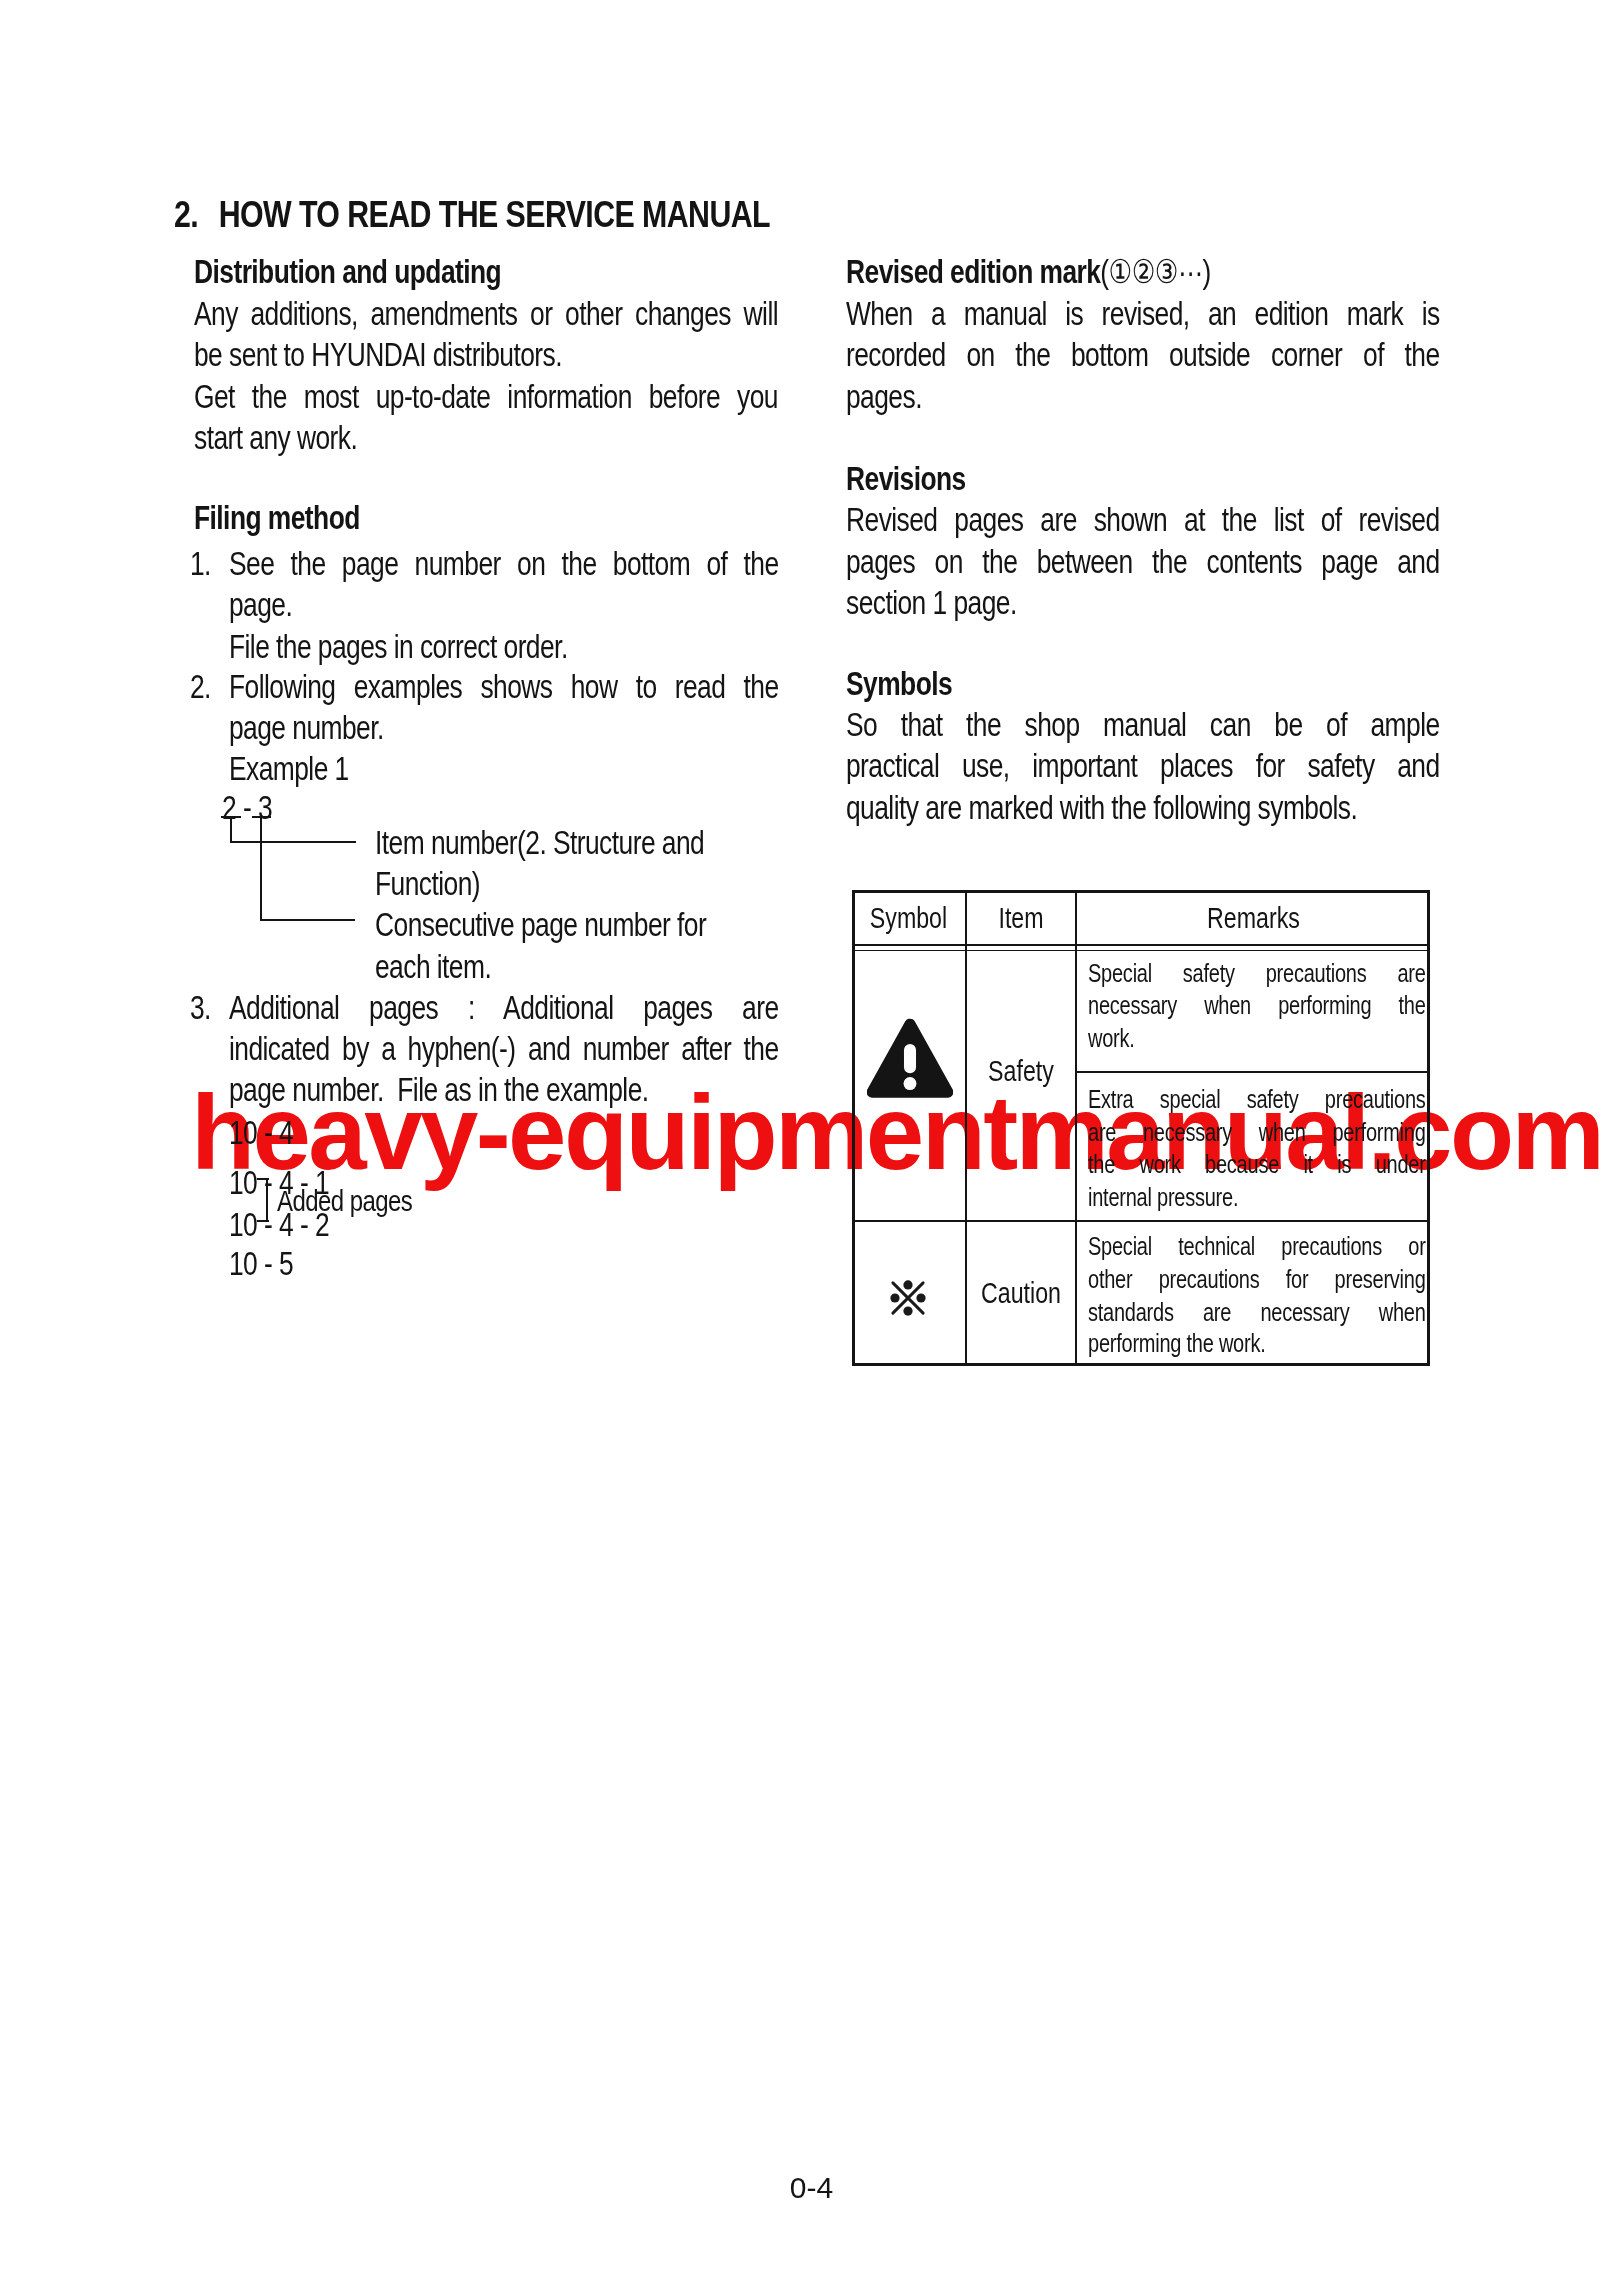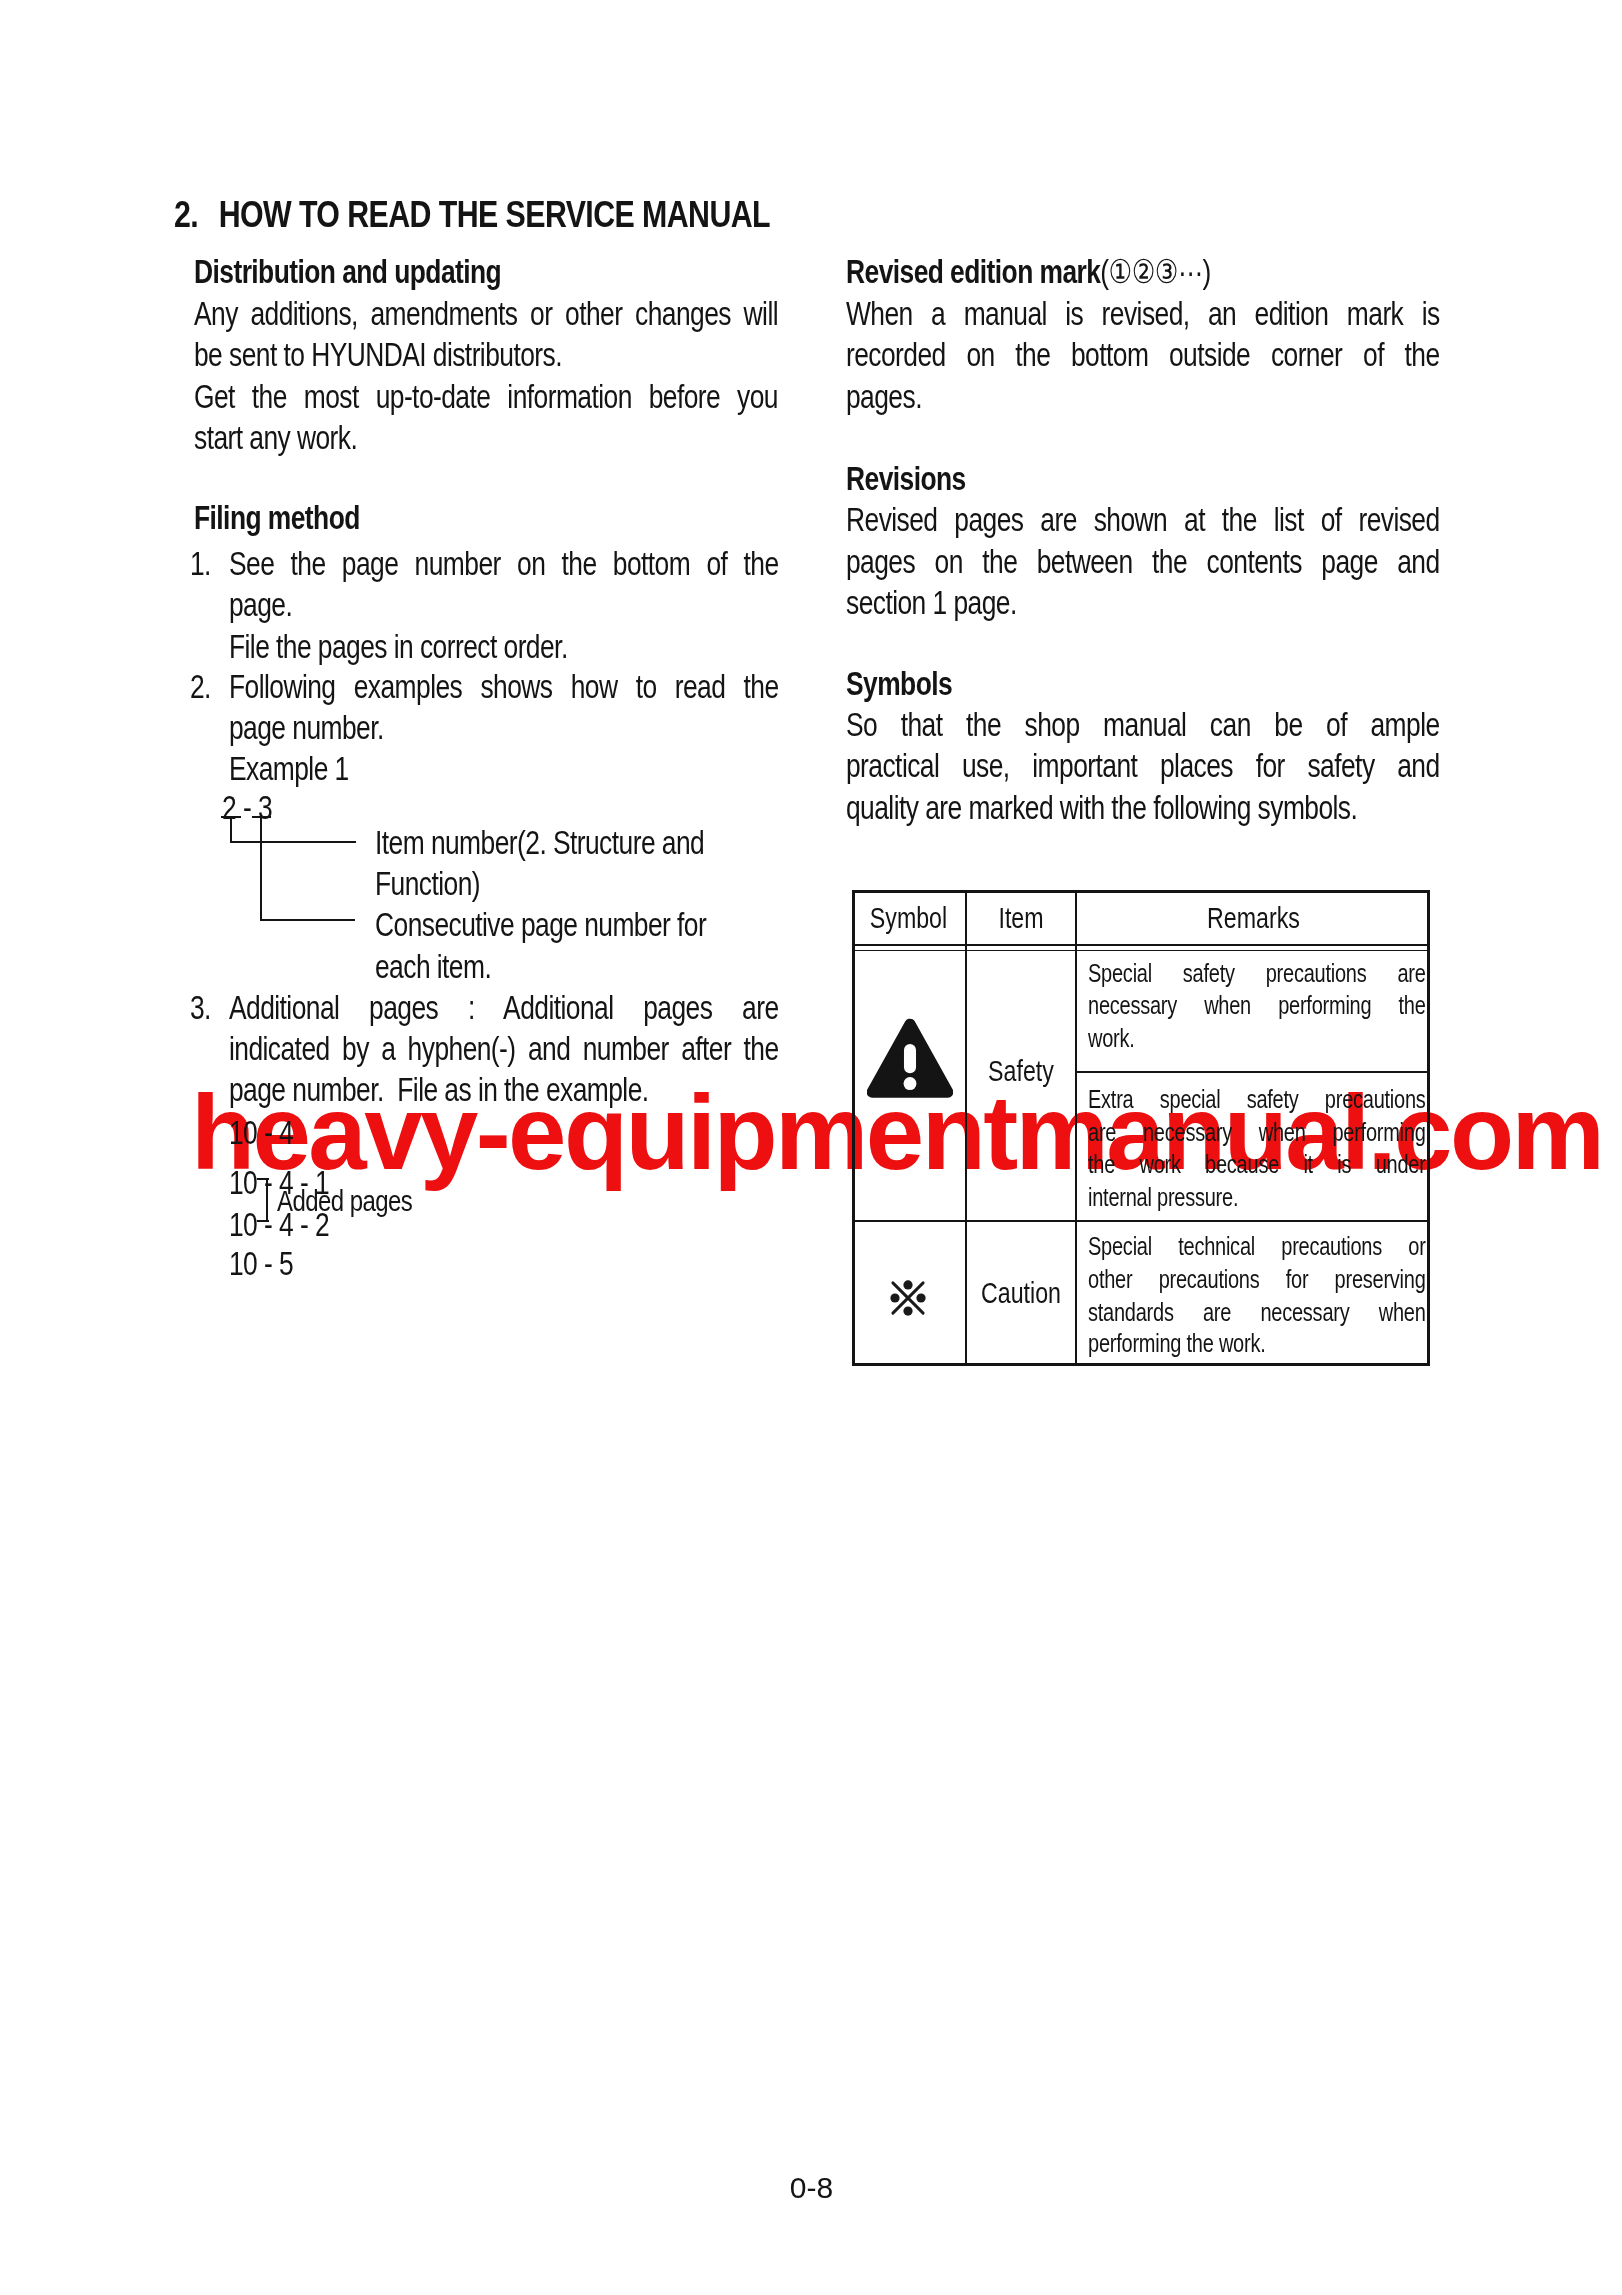--- a/index.html
+++ b/index.html
@@ -136,16 +136,16 @@
       <circle cx="50" cy="81" r="11"></circle>
     </g>
   </svg>
   <div class="tc z1" style="left:967px;top:1277px;width:108px;">Caution</div>
 
   <div class="tr1 trj z1" style="left:1088px;top:1230px;width:422px;">Special technical precautions or</div>
   <div class="tr1 trj z1" style="left:1088px;top:1263px;width:422px;">other precautions for preserving</div>
   <div class="tr1 trj z1" style="left:1088px;top:1296px;width:422px;">standards are necessary when</div>
   <div class="tr1 z1" style="left:1088px;top:1327px;">performing the work.</div>
 
-  <div class="ftr z1" style="left:746px;top:2171px;width:131px;">0-8</div>
+  <div class="ftr z1" style="left:746px;top:2171px;width:131px;">0-4</div>
 
 </div>
 
 
 </body></html>

